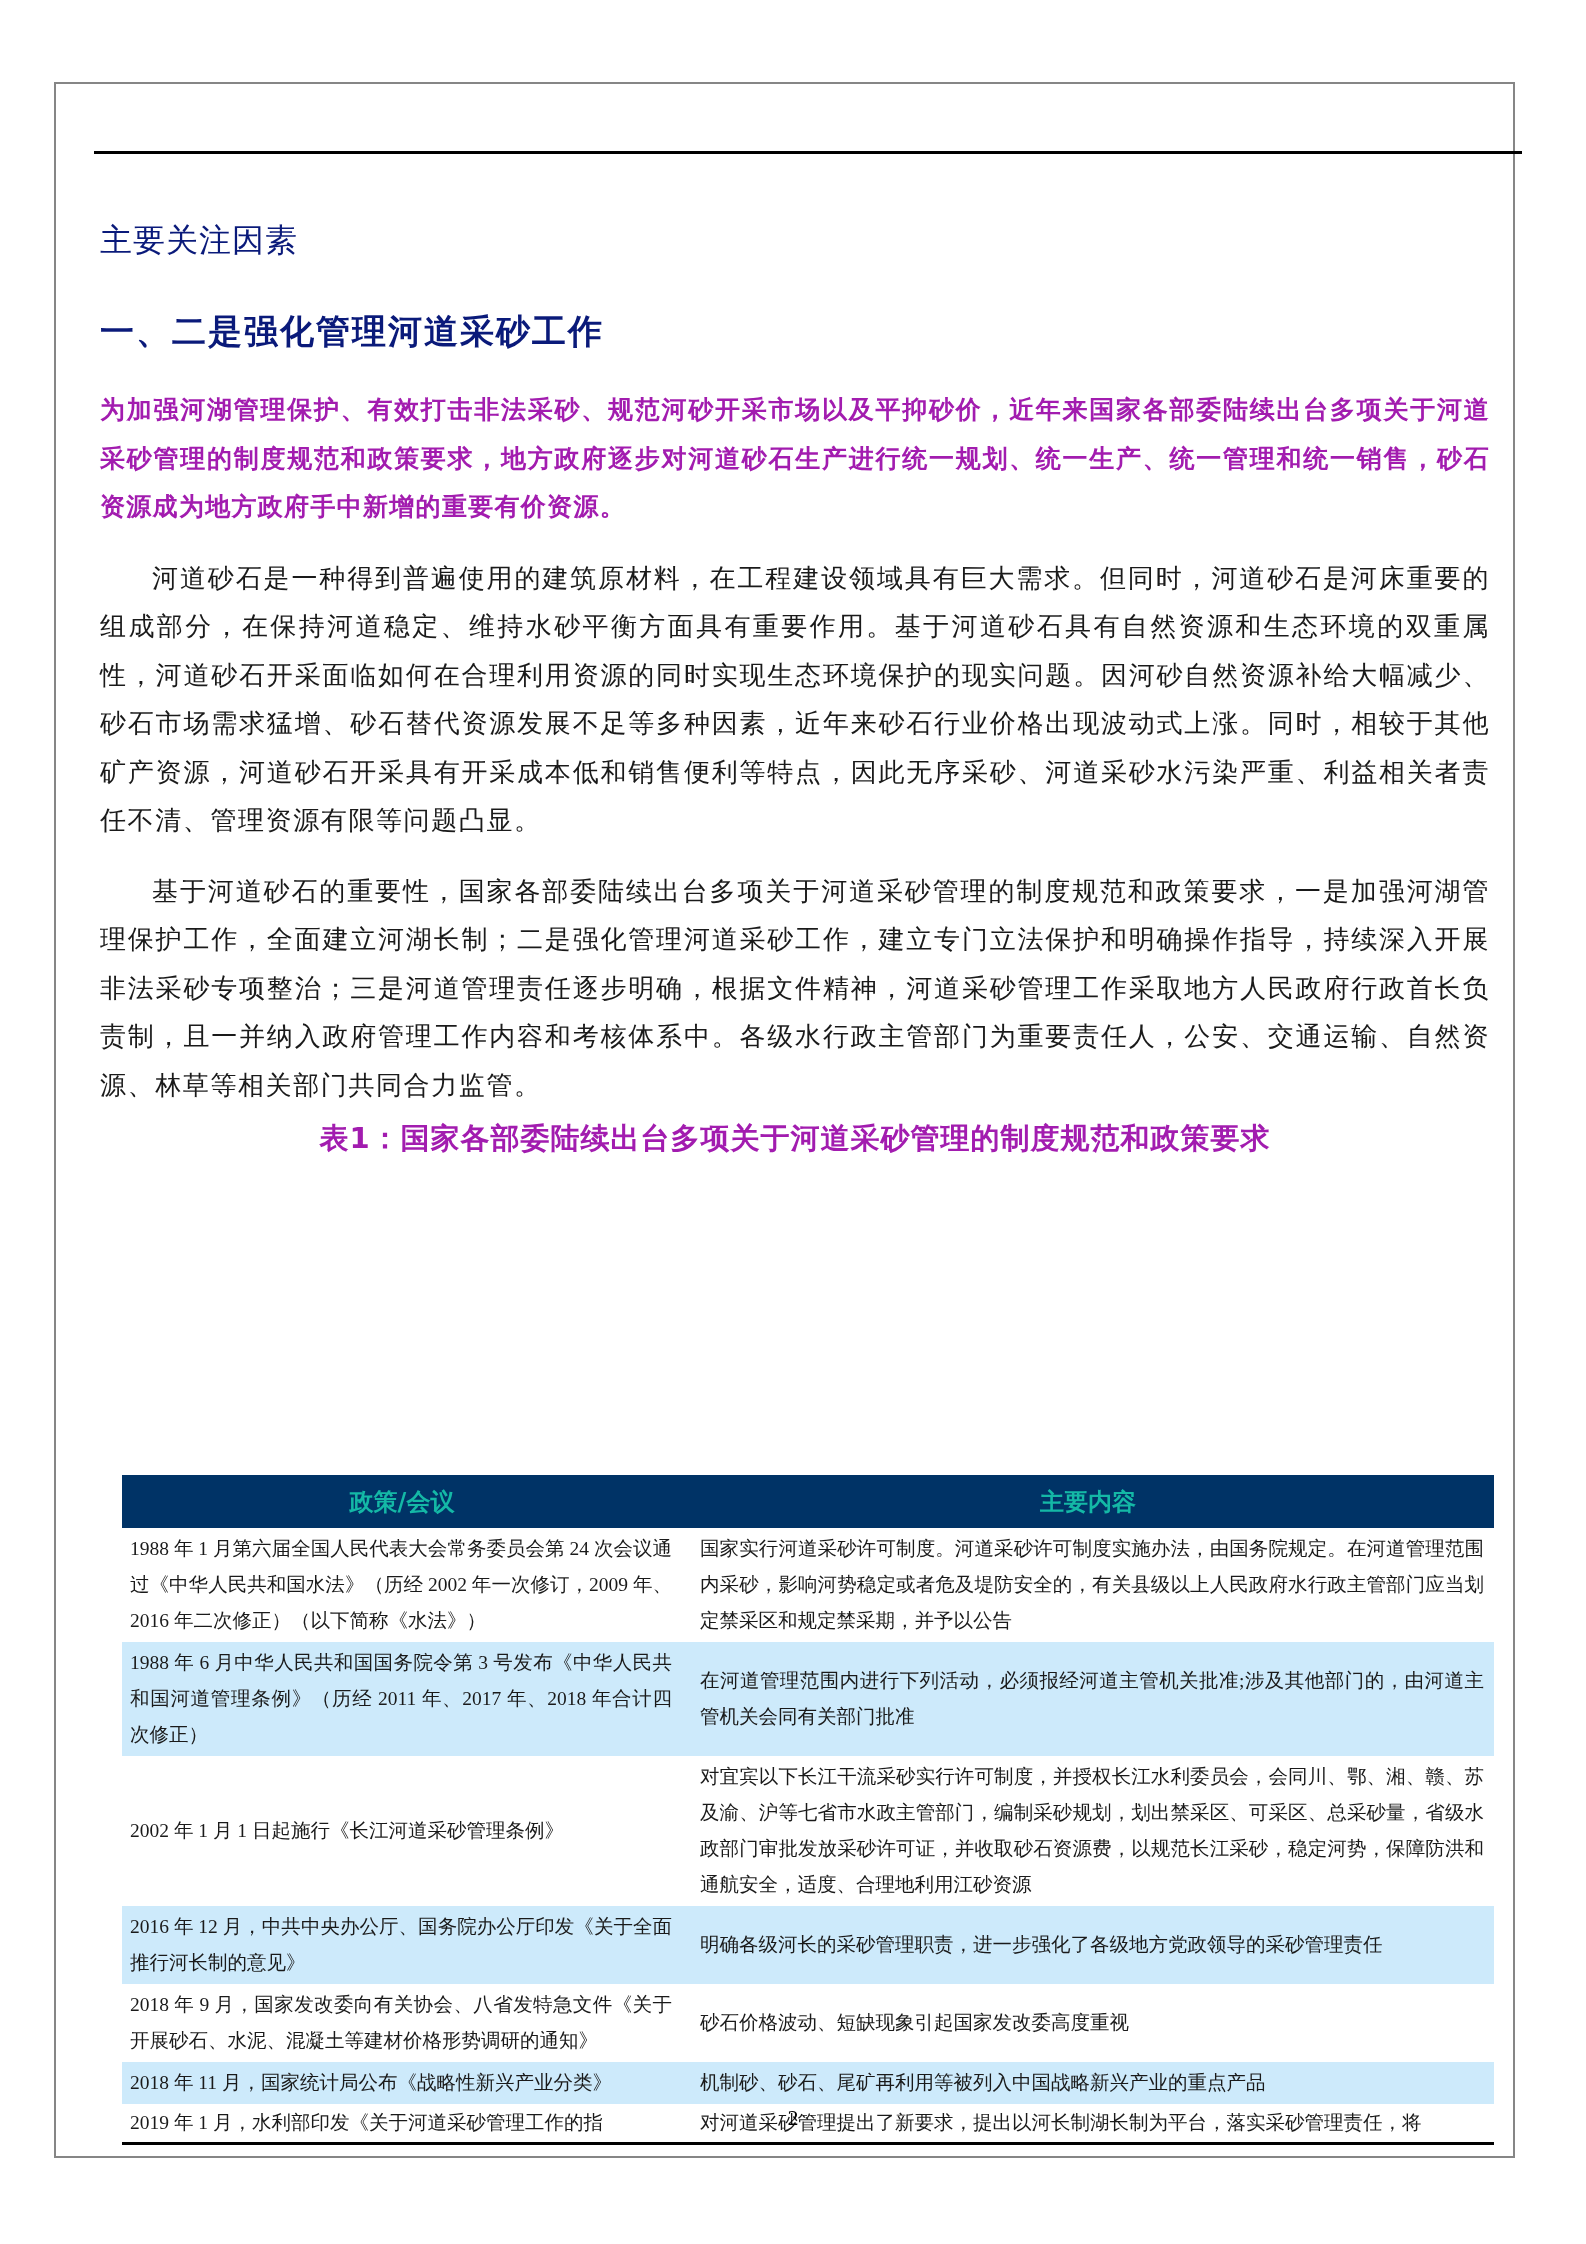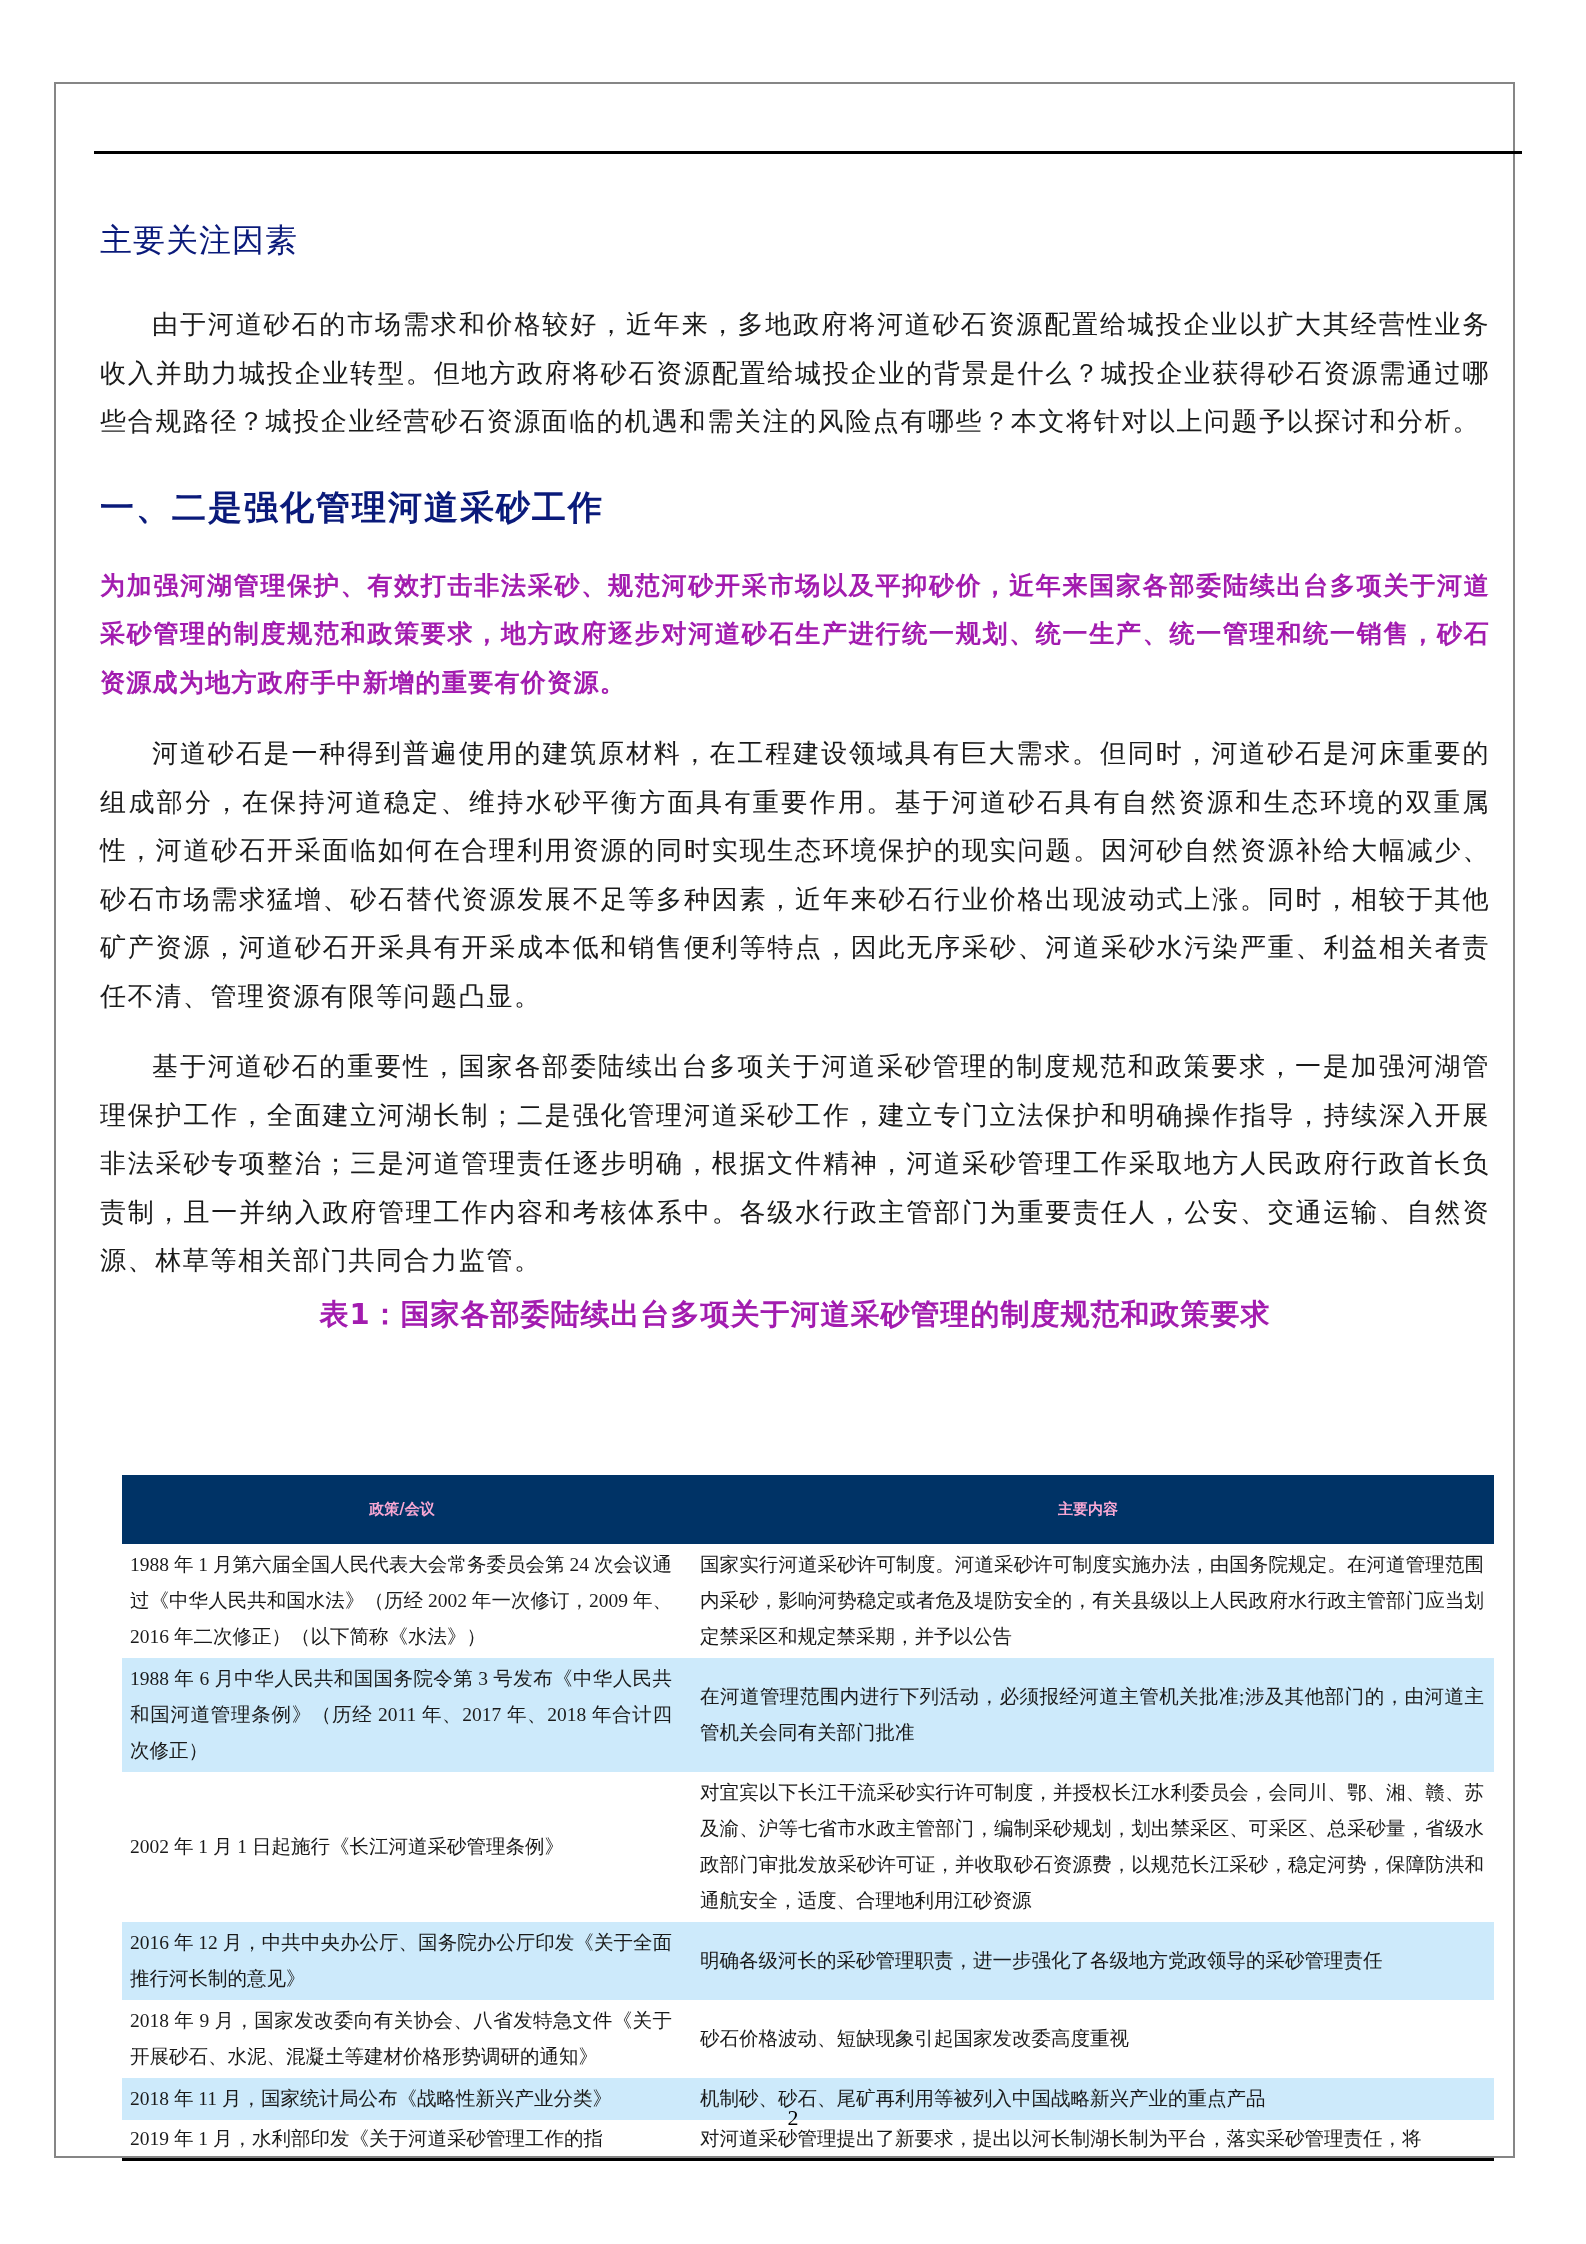--- a/index.html
+++ b/index.html
@@ -98,26 +98,26 @@
       border-collapse: collapse;
       table-layout: fixed;
       font-family: "Liberation Serif", "DejaVu Serif", serif;
       font-size: 19.5px;
       color: #1a1a1a;
     }
     .policy-table col.c1 { width: 560px; }
     .policy-table col.c2 { width: 812px; }
     .policy-table th {
       background: #003366;
-      color: #f9a8d4;
+      color: #14b8a6;
       font-family: "DejaVu Sans", "Liberation Sans", sans-serif;
       font-weight: bold;
-      font-size: 15px;
+      font-size: 24px;
       height: 37px;
-      padding: 16px;
+      padding: 8px;
       text-align: center;
     }
     .policy-table td {
       padding: 3px 10px 3px 8px;
       line-height: 36px;
       vertical-align: middle;
       text-align: justify;
     }
     .policy-table td.col-b { padding-left: 18px; }
     .policy-table tr.alt td { background: #cdeafb; }
@@ -134,21 +134,20 @@
     }
   </style>
 </head>
 <body>
 
 <div class="page-frame"></div>
 <div class="header-rule"></div>
 
 <div class="content">
   <h2 class="h-main">主要关注因素</h2>
-  <p class="para p-intro">由于河道砂石的市场需求和价格较好，近年来，多地政府将河道砂石资源配置给城投企业以扩大其经营性业务收入并助力城投企业转型。但地方政府将砂石资源配置给城投企业的背景是什么？城投企业获得砂石资源需通过哪些合规路径？城投企业经营砂石资源面临的机遇和需关注的风险点有哪些？本文将针对以上问题予以探讨和分析。</p>
 
   <h2 class="h-section">一、二是强化管理河道采砂工作</h2>
   <p class="para-bold">为加强河湖管理保护、有效打击非法采砂、规范河砂开采市场以及平抑砂价，近年来国家各部委陆续出台多项关于河道采砂管理的制度规范和政策要求，地方政府逐步对河道砂石生产进行统一规划、统一生产、统一管理和统一销售，砂石资源成为地方政府手中新增的重要有价资源。</p>
   <p class="para p2">河道砂石是一种得到普遍使用的建筑原材料，在工程建设领域具有巨大需求。但同时，河道砂石是河床重要的组成部分，在保持河道稳定、维持水砂平衡方面具有重要作用。基于河道砂石具有自然资源和生态环境的双重属性，河道砂石开采面临如何在合理利用资源的同时实现生态环境保护的现实问题。因河砂自然资源补给大幅减少、砂石市场需求猛增、砂石替代资源发展不足等多种因素，近年来砂石行业价格出现波动式上涨。同时，相较于其他矿产资源，河道砂石开采具有开采成本低和销售便利等特点，因此无序采砂、河道采砂水污染严重、利益相关者责任不清、管理资源有限等问题凸显。</p>
   <p class="para p3">基于河道砂石的重要性，国家各部委陆续出台多项关于河道采砂管理的制度规范和政策要求，一是加强河湖管理保护工作，全面建立河湖长制；二是强化管理河道采砂工作，建立专门立法保护和明确操作指导，持续深入开展非法采砂专项整治；三是河道管理责任逐步明确，根据文件精神，河道采砂管理工作采取地方人民政府行政首长负责制，且一并纳入政府管理工作内容和考核体系中。各级水行政主管部门为重要责任人，公安、交通运输、自然资源、林草等相关部门共同合力监管。</p>
 
   <div class="table-title">表1：国家各部委陆续出台多项关于河道采砂管理的制度规范和政策要求</div>
 </div>
 
 <table class="policy-table">

